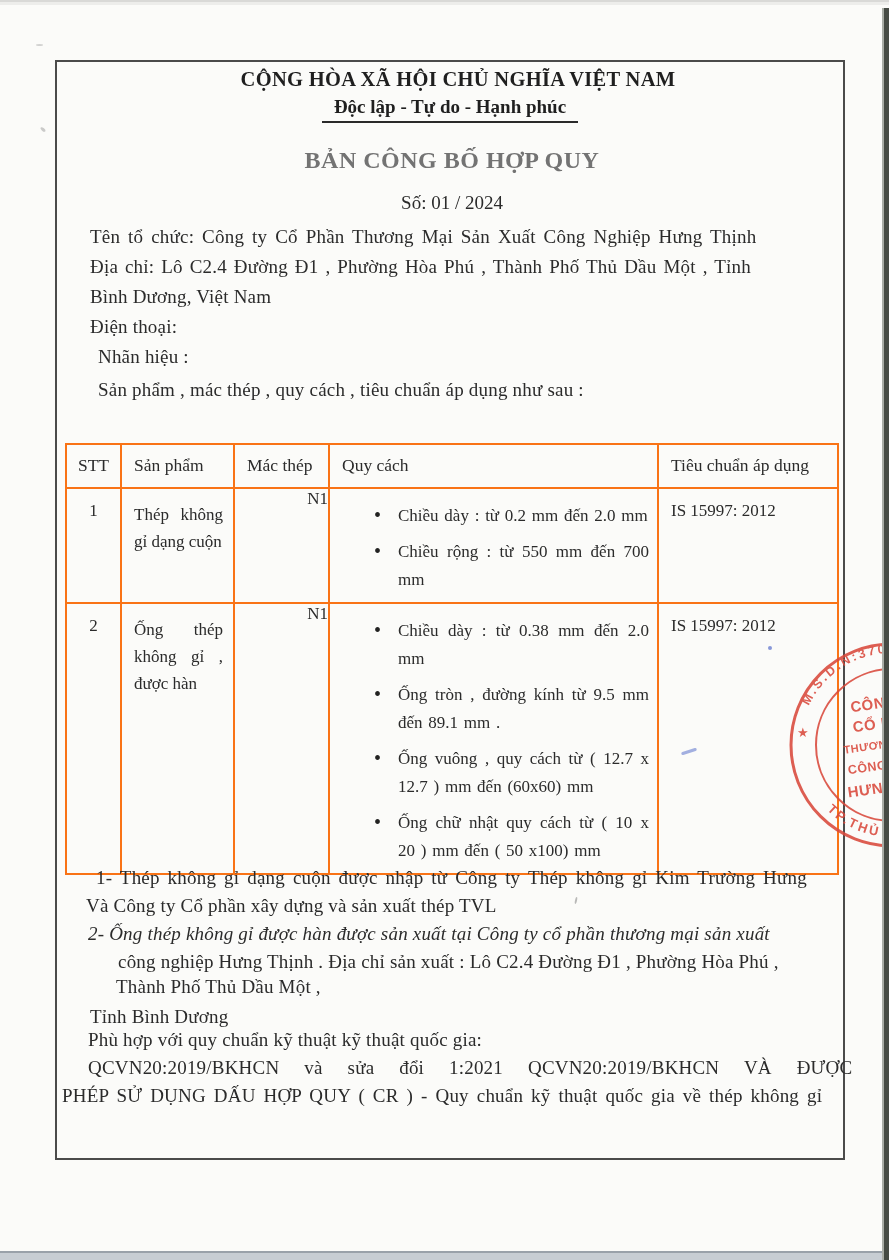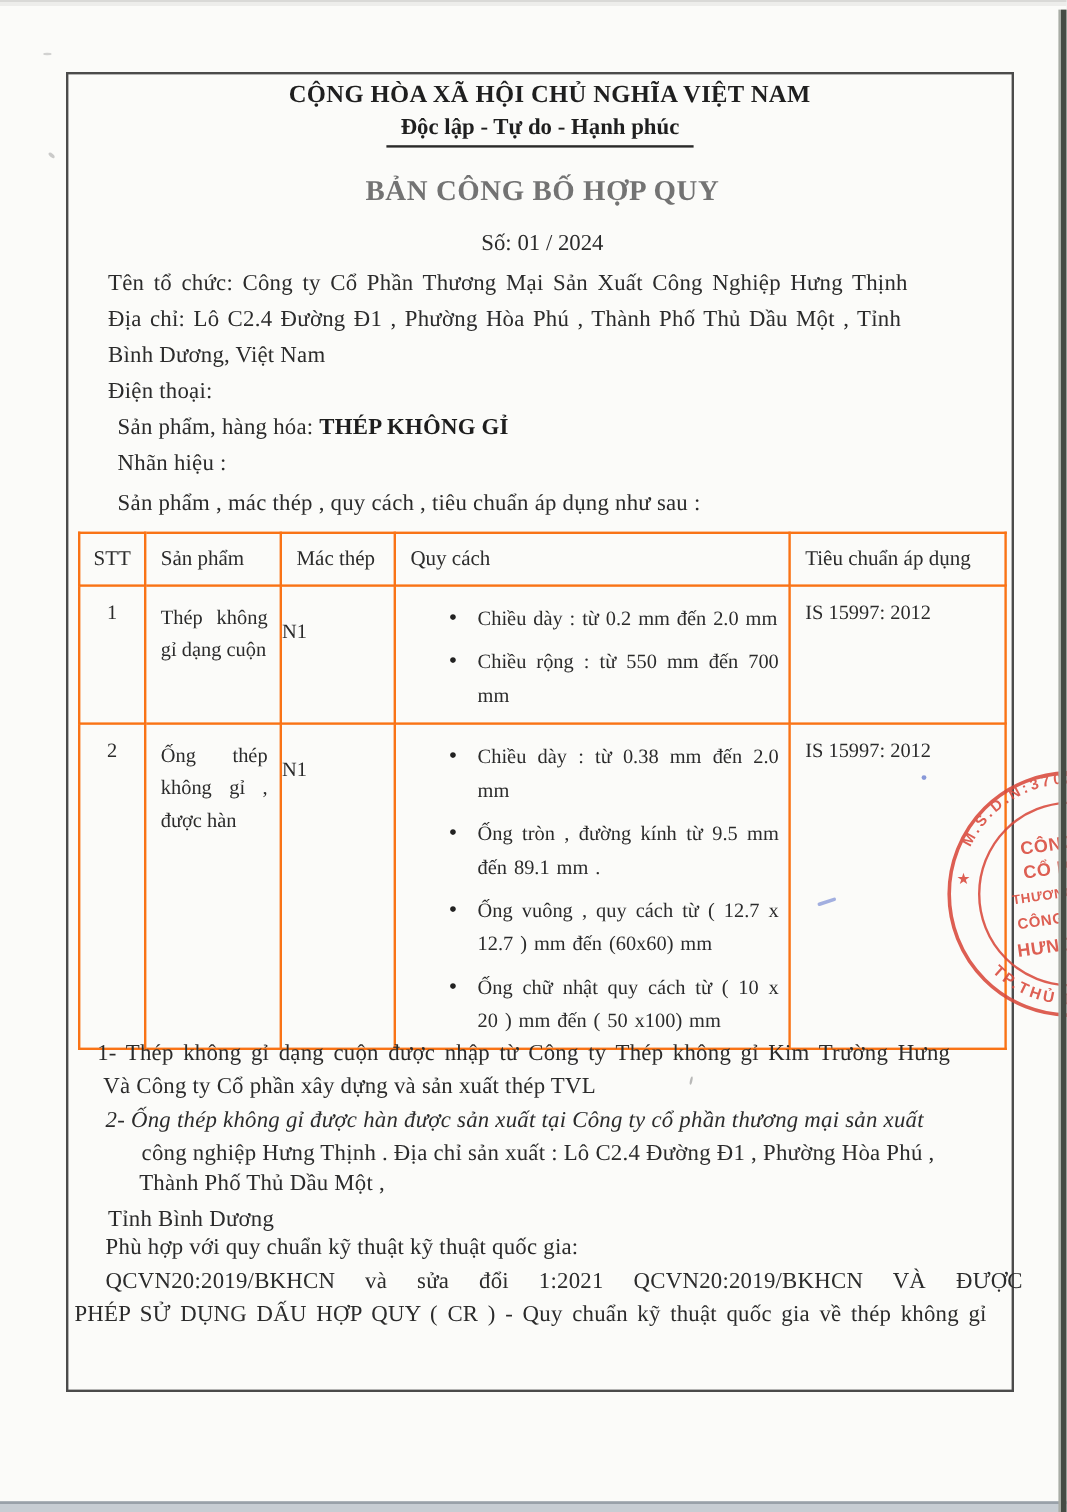--- a/index.html
+++ b/index.html
@@ -41,30 +41,30 @@
   table.spec-table{position:absolute;left:65px;top:443px;width:772px;
     border-collapse:collapse;table-layout:fixed;font-size:17px;color:#2b2b2b;}
   .spec-table th,.spec-table td{border:2px solid #f97316;vertical-align:top;
     font-weight:normal;text-align:left;padding:0;box-sizing:border-box;margin-top:29px;}
   .spec-table thead th{height:44px;line-height:40px;padding-left:12px;font-size:17.5px;white-space:nowrap;}
   .spec-table th.h-stt{text-align:center;padding-left:0;}
   .spec-table tr.r1 td{height:93px;}
   .spec-table tr.r2 td{height:240px;}
   td.c-stt{text-align:center;padding-top:12px;}
   td.c-prod{padding:12px 10px 0 12px;text-align:justify;line-height:27px;}
-  td.c-grade{text-align:left;padding-top:28px;border-radius:24px;}
+  td.c-grade{text-align:right;padding-top:0;border-radius:24px;}
   td.c-std{padding:12px 4px 0 12px;white-space:nowrap;}
   td.c-spec ul{margin:0;padding:13px 8px 0 44px;list-style:none;}
   td.c-spec li{position:relative;padding-left:24px;margin-bottom:8px;
     text-align:justify;line-height:28px;word-spacing:1.5px;}
   td.c-spec li::before{content:"\2022";position:absolute;left:0;top:-1px;font-size:20px;color:#222;}
 
   .notes{position:absolute;left:0;top:855px;width:889px;font-size:19px;letter-spacing:.2px;}
   .notes .nl{position:absolute;line-height:28px;white-space:nowrap;}
-  .n1{left:81px;top:9px;word-spacing:3px;}
+  .n1{left:96px;top:9px;word-spacing:3px;}
   .n2{left:86px;top:37px;}
   .n3{left:88px;top:65px;font-style:italic;}
   .n4{left:118px;top:93px;}
   .n5{left:116px;top:118px;}
   .n6{left:90px;top:148px;text-align:center;}
   .n7{left:88px;top:171px;}
   .n8{left:88px;top:199px;word-spacing:20px;}
   .n9{left:62px;top:227px;word-spacing:3px;}
 
   
@@ -100,21 +100,20 @@
     <span class="motto">Độc lập - Tự do - Hạnh phúc</span>
   </div>
   <div class="center-line doc-title">BẢN CÔNG BỐ HỢP QUY</div>
   <div class="center-line doc-no">Số: 01 / 2024</div>
 
   <div class="info">
     <div class="ln org">Tên tổ chức: Công ty Cổ Phần Thương Mại Sản Xuất Công Nghiệp Hưng Thịnh</div>
     <div class="ln addr1">Địa chỉ: Lô C2.4 Đường Đ1 , Phường Hòa Phú , Thành Phố Thủ Dầu Một , Tỉnh</div>
     <div class="ln">Bình Dương, Việt Nam</div>
     <div class="ln">Điện thoại:</div>
-    <div class="ln indent"><span>Sản phẩm, hàng hóa: </span><span class="b">THÉP KHÔNG GỈ</span></div>
     <div class="ln indent">Nhãn hiệu :</div>
     <div class="ln indent sp3">Sản phẩm , mác thép , quy cách , tiêu chuẩn áp dụng như sau :</div>
   </div>
 
   <table class="spec-table">
     <colgroup>
       <col style="width:55px">
         <col style="width:113px">
         <col style="width:95px">
         <col style="width:329px">

